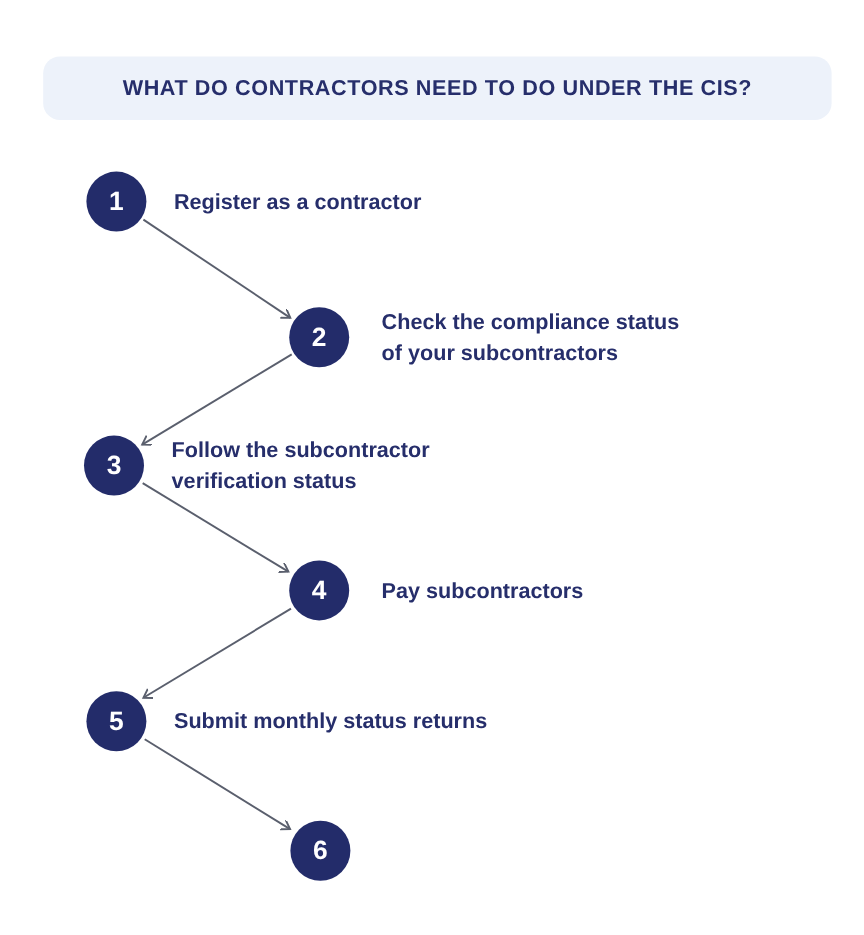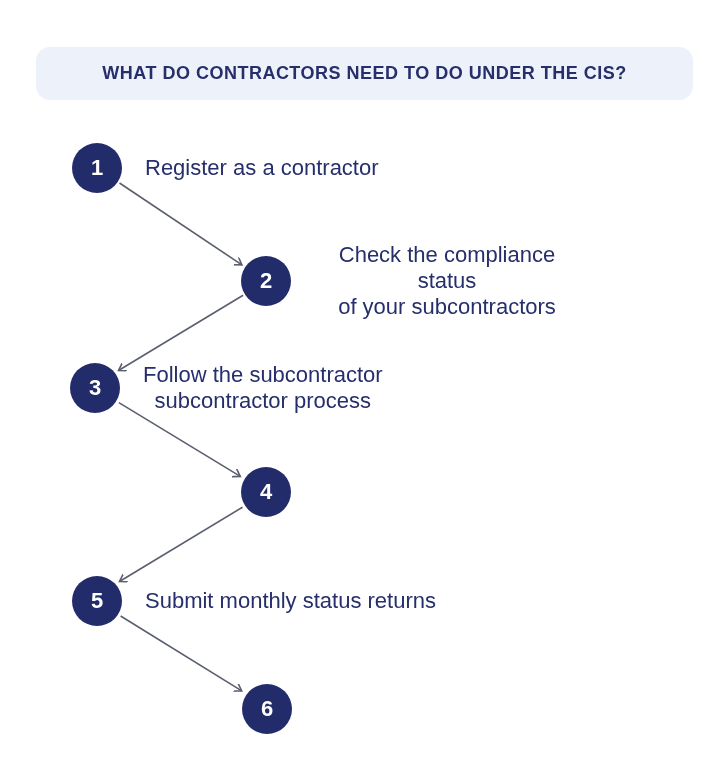--- a/index.html
+++ b/index.html
@@ -76,25 +76,24 @@
     align-items: center;
     justify-content: center;
   }
   .badge span {
     color: var(--number-text);
     font-size: 22px;
     font-weight: bold;
   }
   .label {
     color: var(--text-navy);
-    font-size: 22px;
-    font-weight: normal;
+    font-size: 18px;
+    font-weight: bold;
     line-height: 26px;
     white-space: pre-line;
-    text-align: center;
   }
   .col-left  .label { margin-left: 23px; }
   .col-right .label { margin-left: 27px; }
   .step-1 { left: 72px;  top: 143px; }
   .step-2 { left: 241px; top: 256px; }
   .step-3 { left: 70px;  top: 363px; }
   .step-4 { left: 241px; top: 467px; }
   .step-5 { left: 72px;  top: 576px; }
   .step-6 { left: 242px; top: 684px; }
 </style>
@@ -133,27 +132,28 @@
     </div>
     <div class="label">Check the compliance status
 of your subcontractors</div>
   </div>
 
   <div class="step step-3 col-left">
     <div class="badge">
       <span>3</span>
     </div>
     <div class="label">Follow the subcontractor
-subcontractor process</div>
+verification status</div>
   </div>
 
   <div class="step step-4 col-right">
     <div class="badge">
       <span>4</span>
     </div>
+    <div class="label">Pay subcontractors</div>
   </div>
 
   <div class="step step-5 col-left">
     <div class="badge">
       <span>5</span>
     </div>
     <div class="label">Submit monthly status returns</div>
   </div>
 
   <div class="step step-6 col-right">

